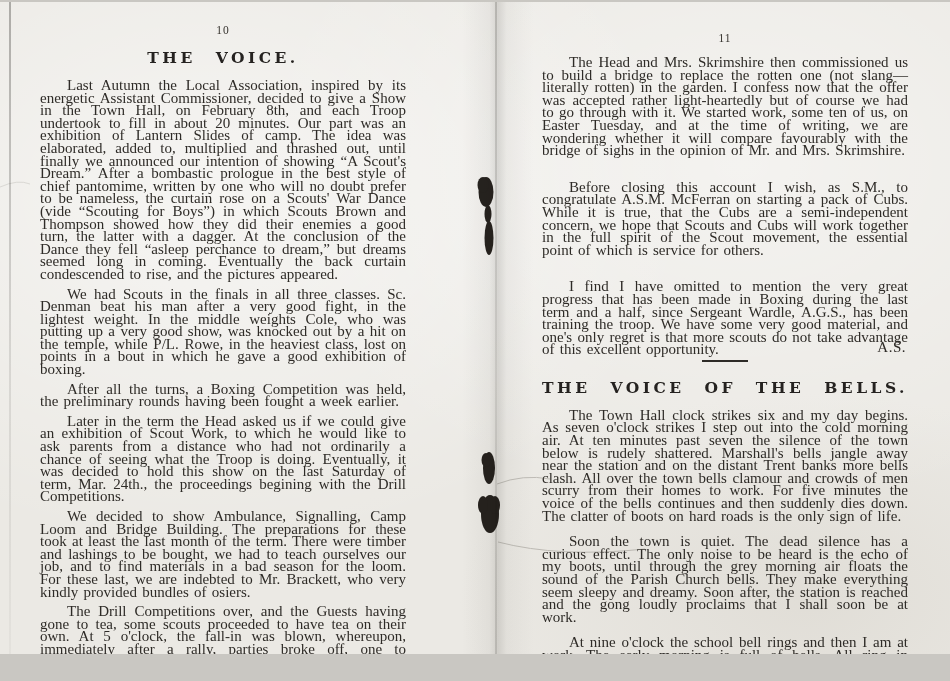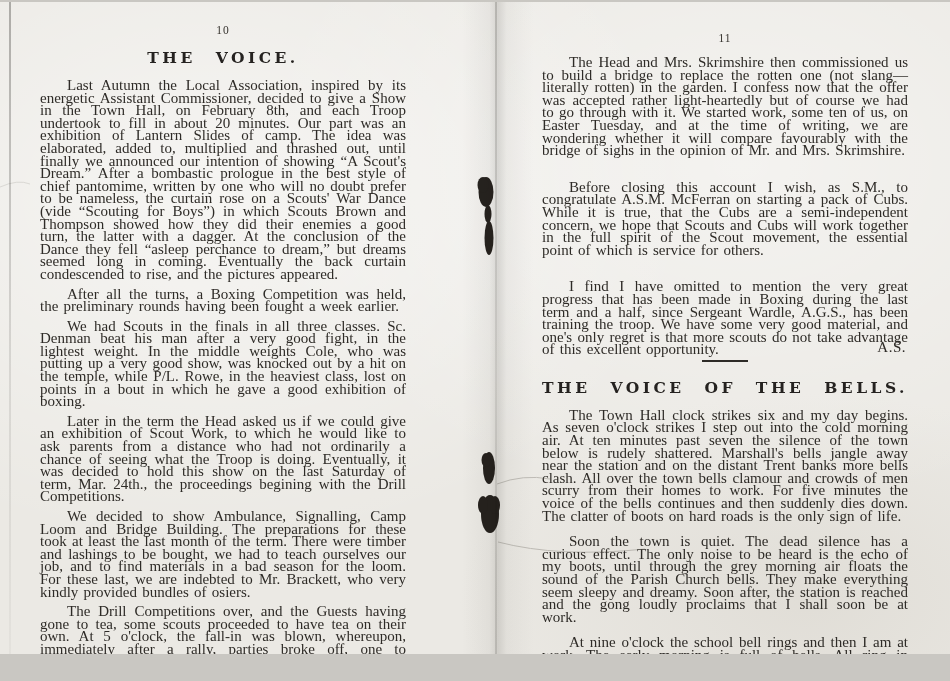--- a/index.html
+++ b/index.html
@@ -76,22 +76,22 @@
 <div class="scan">
 
   <div class="gutter"></div>
   <div class="fold-line"></div>
   <div class="edge-line"></div>
 
   <div class="page page-left">
     <div class="pagenum">10</div>
     <h1 class="heading">THE VOICE.</h1>
     <p class="para">Last Autumn the Local Association, inspired by its energetic Assistant Commissioner, decided to give a Show in the Town Hall, on February 8th, and each Troop undertook to fill in about 20 minutes. Our part was an exhibition of Lantern Slides of camp. The idea was elaborated, added to, multiplied and thrashed out, until finally we announced our intention of showing “A Scout's Dream.” After a bombastic prologue in the best style of chief pantomime, written by one who will no doubt prefer to be nameless, the curtain rose on a Scouts' War Dance (vide “Scouting for Boys”) in which Scouts Brown and Thompson showed how they did their enemies a good turn, the latter with a dagger. At the conclusion of the Dance they fell “asleep perchance to dream,” but dreams seemed long in coming. Eventually the back curtain condescended to rise, and the pictures appeared.</p>
+    <p class="para">We had Scouts in the finals in all three classes. Sc. Denman beat his man after a very good fight, in the lightest weight. In the middle weights Cole, who was putting up a very good show, was knocked out by a hit on the temple, while P/L. Rowe, in the heaviest class, lost on points in a bout in which he gave a good exhibition of boxing.</p>
     <p class="para">After all the turns, a Boxing Competition was held, the preliminary rounds having been fought a week earlier.</p>
-    <p class="para">We had Scouts in the finals in all three classes. Sc. Denman beat his man after a very good fight, in the lightest weight. In the middle weights Cole, who was putting up a very good show, was knocked out by a hit on the temple, while P/L. Rowe, in the heaviest class, lost on points in a bout in which he gave a good exhibition of boxing.</p>
     <p class="para">Later in the term the Head asked us if we could give an exhibition of Scout Work, to which he would like to ask parents from a distance who had not ordinarily a chance of seeing what the Troop is doing. Eventually, it was decided to hold this show on the last Saturday of term, Mar. 24th., the proceedings begining with the Drill Competitions.</p>
     <p class="para">We decided to show Ambulance, Signalling, Camp Loom and Bridge Building. The preparations for these took at least the last month of the term. There were timber and lashings to be bought, we had to teach ourselves our job, and to find materials in a bad season for the loom. For these last, we are indebted to Mr. Brackett, who very kindly provided bundles of osiers.</p>
     <p class="para">The Drill Competitions over, and the Guests having gone to tea, some scouts proceeded to have tea on their own. At 5 o'clock, the fall-in was blown, whereupon, immediately after a rally, parties broke off, one to signalling, the other to first aid. Some distressing accident had occurred with which P/Ls. Rowe and Flamwell dealt, while the signallers got their messages through. Again we rallied, and then doubled off to erecting trestles and weaving screens. A really useful skeleton bridge was thrown across the Feeder in about 20 minutes, in spite of the pressure of the crowd who seemed greatly interested. The whole show only lasted an hour.</p>
   </div>
 
   <div class="page page-right">
     <div class="pagenum">11</div>
 
     <div class="sec-scouts">
       <p class="para">The Head and Mrs. Skrimshire then commissioned us to build a bridge to replace the rotten one (not slang—literally rotten) in the garden. I confess now that the offer was accepted rather light-heartedly but of course we had to go through with it. We started work, some ten of us, on Easter Tuesday, and at the time of writing, we are wondering whether it will compare favourably with the bridge of sighs in the opinion of Mr. and Mrs. Skrimshire.</p>

